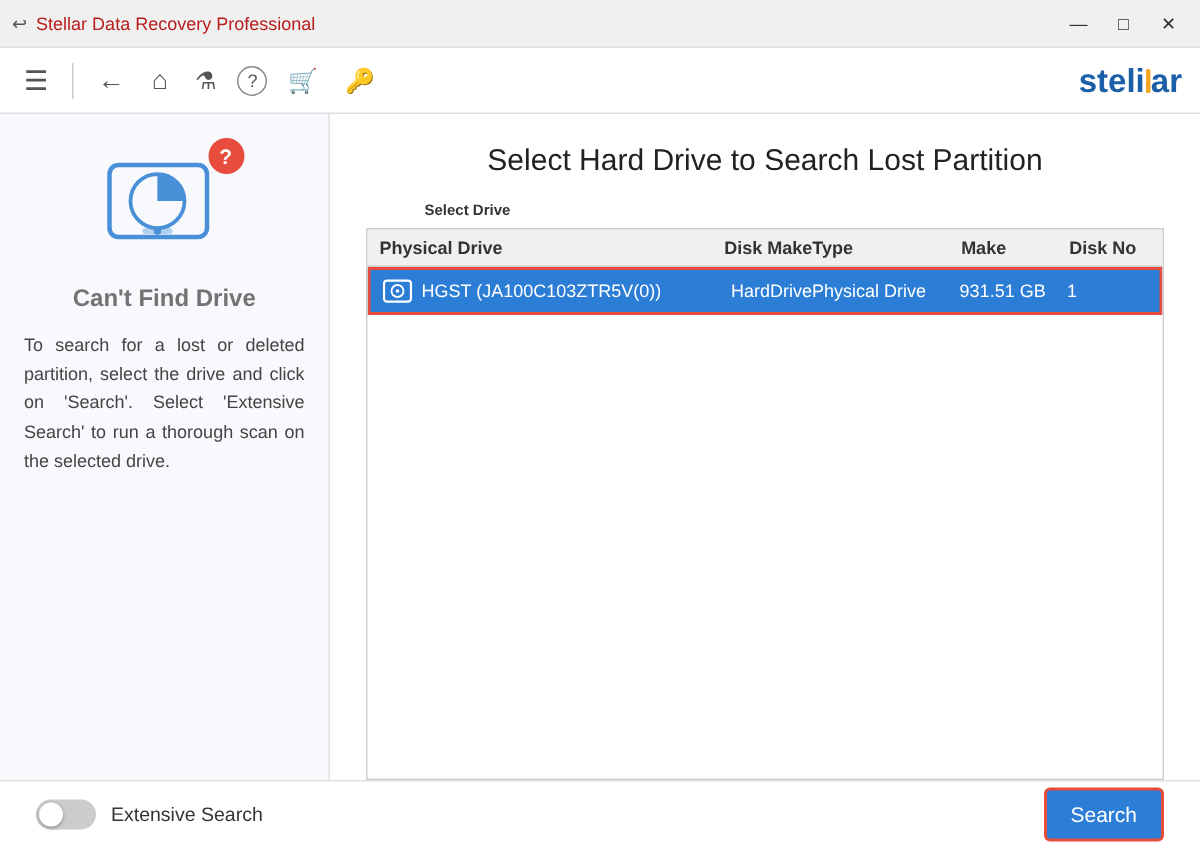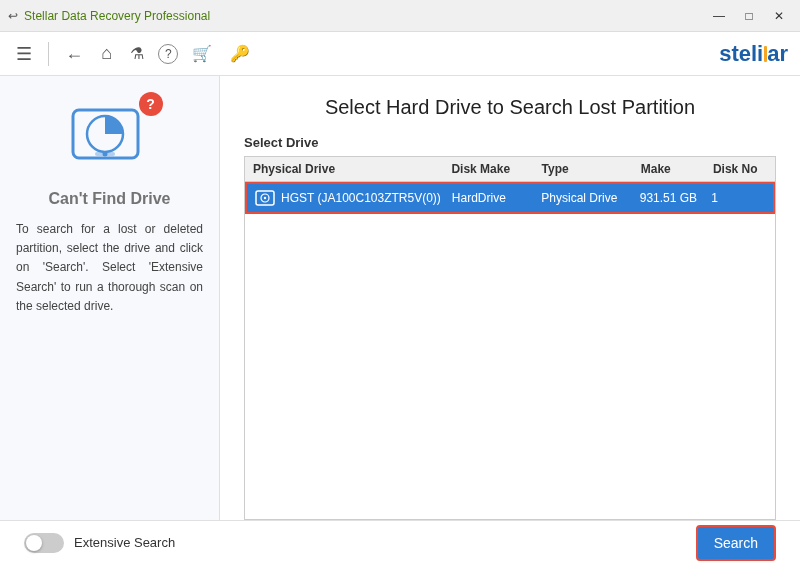--- a/index.html
+++ b/index.html
@@ -24,21 +24,21 @@
       border-bottom: 1px solid #ddd;
       flex-shrink: 0;
     }
     .title-bar-left {
       display: flex;
       align-items: center;
       gap: 6px;
     }
     .title-bar-title {
       font-size: 12px;
-      color: #4d7c0f;
+      color: #b91c1c;
     }
     .title-bar-controls {
       display: flex;
       gap: 4px;
     }
     .title-bar-btn {
       width: 26px;
       height: 20px;
       background: #f0f0f0;
       border: none;
@@ -143,45 +143,46 @@
       overflow: hidden;
     }
     .content-title {
       font-size: 20px;
       font-weight: 400;
       color: #222;
       margin-bottom: 16px;
       text-align: center;
     }
     .select-drive-label {
-      font-size: 13px;
+      font-size: 10px;
       font-weight: 600;
       color: #333;
       margin-bottom: 6px;
+      margin-left: 39px;
     }
     .drive-table-wrapper {
       flex: 1;
       border: 1px solid #ccc;
       overflow: hidden;
       display: flex;
       flex-direction: column;
     }
     .drive-table-header {
       display: flex;
       background: #f0f0f0;
       border-bottom: 1px solid #ccc;
       padding: 5px 8px;
     }
     .drive-table-header-cell {
       font-size: 12px;
       color: #333;
       font-weight: 600;
     }
     .col-phys { width: 220px; }
-    .col-make { width: 100px; }
+    .col-make { width: 100px; text-align: right; }
     .col-type { width: 110px; }
     .col-size { width: 80px; }
     .col-diskno { width: 60px; }
 
     .drive-table-body {
       flex: 1;
       overflow-y: auto;
       background: #fff;
     }
     .drive-row {

